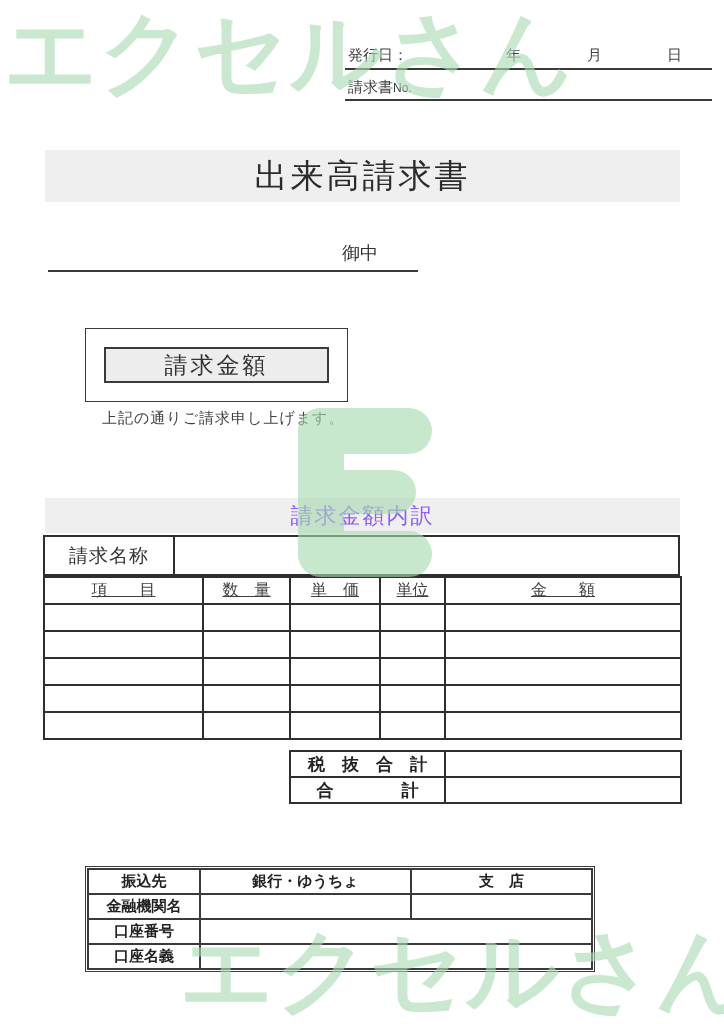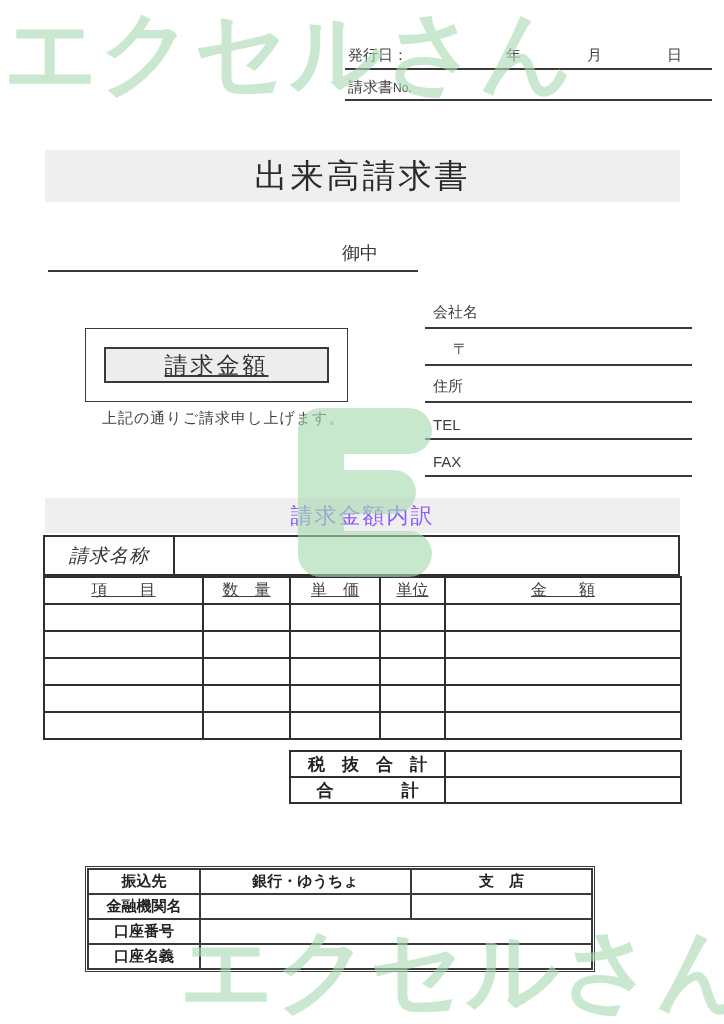--- a/index.html
+++ b/index.html
@@ -52,21 +52,21 @@
     line-height:35px; font-size:22px; letter-spacing:2px; color:#8b5cf6;
   }
 
   
   .recipient-honorific { left:342px; top:241px; font-size:18px; color:#333; }
   .recipient-line { left:48px; top:270px; width:370px; }
 
   
   .amount-outer {
     left:85px; top:328px; width:263px; height:74px;
-    border:1px solid #3a3a3a; padding:18px;text-decoration:underline;
+    border:1px solid #3a3a3a; padding:18px;
   }
   .amount-inner {
     border:2px solid #3a3a3a; width:100%; height:100%;
     display:flex; flex-direction:column;
   }
   .amount-label {
     height:35px; background:#ededed; display:flex; align-items:center;
     justify-content:center; font-size:23px; letter-spacing:3px; color:#333;
   }
   .amount-value { flex:1; background:#fff; }
@@ -83,21 +83,21 @@
   .issuer-row.postal span { padding-left:28px; }
 
   
   .invoice-name-row {
     left:43px; top:535px; width:637px; height:41px;
     border:2px solid #2f2f2f; display:flex; background:#fff;
   }
   .invoice-name-label {
     width:130px; border-right:2px solid #2f2f2f;
     display:flex; align-items:center; justify-content:center;
-    font-size:19px; letter-spacing:1px; color:#333;font-style:italic;
+    font-size:19px; letter-spacing:1px; color:#333;
   }
   .invoice-name-value { flex:1; }
 
   table { border-collapse:collapse; table-layout:fixed; background:#fff; }
   .main-table { left:43px; top:576px; width:637px; }
   .main-table th, .main-table td { border:2px solid #2f2f2f; }
   .main-table th {
     height:27px; font-weight:normal; font-size:16px; color:#3f3f3f;
     text-align:center;
     text-decoration:underline;
@@ -144,37 +144,20 @@
 
   <div class="abs amount-outer">
     <div class="amount-inner">
       <div class="amount-label">請求金額</div>
       <div class="amount-value"></div>
     </div>
   </div>
 
   <div class="abs billing-note">上記の通りご請求申し上げます。</div>
 
-  <div class="abs issuer">
-    <div class="issuer-row">
-      <span>会社名</span>
-    </div>
-    <div class="issuer-row postal">
-      <span>〒</span>
-    </div>
-    <div class="issuer-row">
-      <span>住所</span>
-    </div>
-    <div class="issuer-row">
-      <span>TEL</span>
-    </div>
-    <div class="issuer-row">
-      <span>FAX</span>
-    </div>
-  </div>
 
   <div class="abs band breakdown-band">請求金額内訳</div>
 
   <div class="abs invoice-name-row">
     <div class="invoice-name-label">請求名称</div>
     <div class="invoice-name-value"></div>
   </div>
 
   <table class="abs main-table">
     <colgroup>

